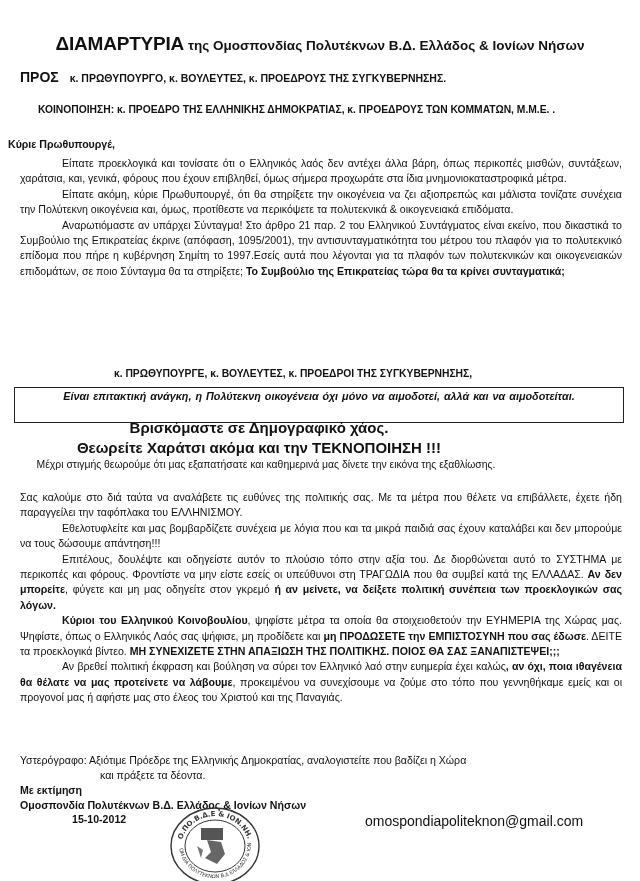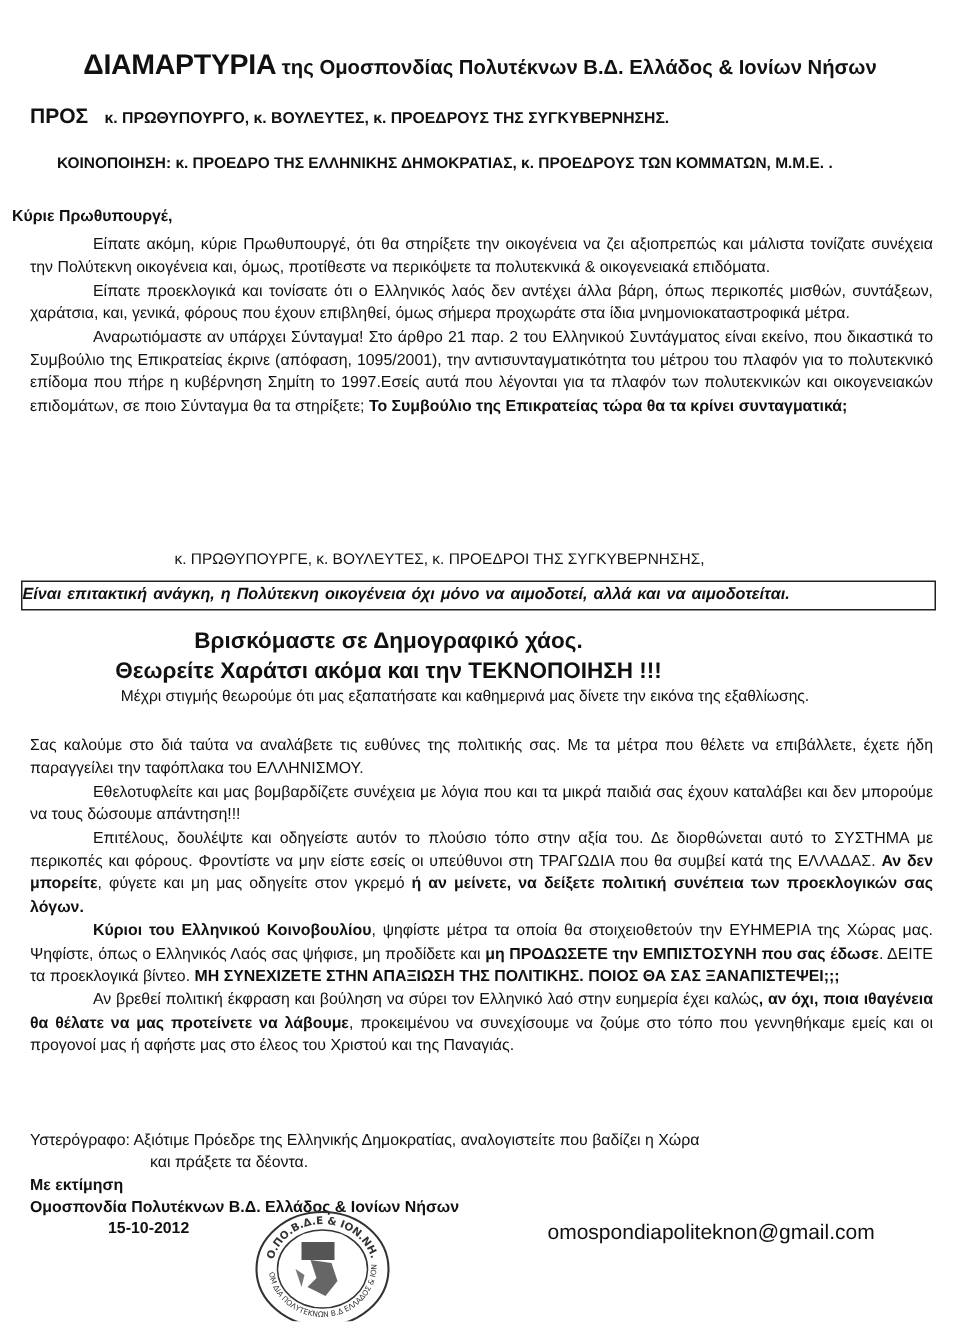--- a/index.html
+++ b/index.html
@@ -17,34 +17,34 @@
   .pros { left: 20px; top: 69px; font-size: 10.5px; font-weight: bold; white-space: nowrap; }
   .pros .lead { font-size: 14px; margin-right: 8px; }
   .koin { left: 20px; top: 104px; font-size: 10.3px; font-weight: bold; white-space: nowrap; padding-left: 18px; }
   .para-block { left: 20px; width: 602px; font-size: 10.6px; line-height: 15.4px; text-align: justify; }
   .para-block p { margin: 0; }
   .indent { text-indent: 42px; }
   .b { font-weight: bold; }
   .salut { left: 8px; top: 138px; font-size: 10.6px; font-weight: bold; }
   .address2 {
     left: 0; width: 586px; top: 368px; text-align: center;
-    font-size: 10.3px; font-weight: normal; white-space: nowrap;
+    font-size: 10.3px; font-weight: bold; white-space: nowrap;
   }
   .boxed {
-    left: 14px; top: 387px; width: 610px; height: 20px;
+    left: 14px; top: 387px; width: 610px; height: 36px;
     border: 1.5px solid #222; box-sizing: border-box;
-    text-align: left; font-size: 10.8px; font-style: italic; font-weight: bold;
+    text-align: center; font-size: 10.8px; font-style: italic; font-weight: bold;
     line-height: 17px; white-space: nowrap; word-spacing: 1px;
   }
   .demo1, .demo2 {
     left: 0; width: 518px; text-align: center; font-weight: bold; font-size: 15px; white-space: nowrap;
   }
   .demo1 { top: 419px; }
   .demo2 { top: 439px; }
-  .demo3 { left: 0; width: 532px; top: 459px; text-align: center; font-size: 10.4px; white-space: nowrap; padding-left: 44px; }
+  .demo3 { left: 0; width: 532px; top: 459px; text-align: center; font-size: 10.4px; white-space: nowrap; }
   .ps { left: 20px; top: 753px; font-size: 10.6px; white-space: nowrap; line-height: 15.4px; }
   .ps .cont { padding-left: 80px; display: block; }
   .closing { left: 20px; top: 783px; font-size: 10.6px; font-weight: bold; line-height: 15.4px; white-space: nowrap; }
   .date { left: 72px; top: 813px; font-size: 10.6px; font-weight: bold; }
   .email { left: 365px; top: 813px; font-size: 14px; }
   .stamp { left: 167px; top: 806px; width: 96px; height: 75px; }
 </style>
 </head>
 <body>
 
@@ -55,22 +55,22 @@
 <div class="abs pros">
   <span class="lead">ΠΡΟΣ</span>
   <span>κ. ΠΡΩΘΥΠΟΥΡΓΟ, κ. ΒΟΥΛΕΥΤΕΣ, κ. ΠΡΟΕΔΡΟΥΣ ΤΗΣ ΣΥΓΚΥΒΕΡΝΗΣΗΣ.</span>
 </div>
 
 <div class="abs koin">ΚΟΙΝΟΠΟΙΗΣΗ: κ. ΠΡΟΕΔΡΟ ΤΗΣ ΕΛΛΗΝΙΚΗΣ ΔΗΜΟΚΡΑΤΙΑΣ, κ. ΠΡΟΕΔΡΟΥΣ ΤΩΝ ΚΟΜΜΑΤΩΝ,  Μ.Μ.Ε. .</div>
 
 <div class="abs salut">Κύριε Πρωθυπουργέ,</div>
 
 <div class="abs para-block" style="top:156px;">
+  <p class="indent">Είπατε προεκλογικά και τονίσατε ότι ο Ελληνικός λαός δεν αντέχει άλλα βάρη, όπως περικοπές μισθών, συντάξεων, χαράτσια, και, γενικά, φόρους που έχουν επιβληθεί, όμως σήμερα προχωράτε στα ίδια μνημονιοκαταστροφικά μέτρα.</p>
   <p class="indent">Είπατε ακόμη, κύριε Πρωθυπουργέ, ότι θα στηρίξετε την οικογένεια να ζει αξιοπρεπώς και μάλιστα τονίζατε συνέχεια την Πολύτεκνη οικογένεια και, όμως, προτίθεστε να περικόψετε τα πολυτεκνικά &amp; οικογενειακά επιδόματα.</p>
-  <p class="indent">Είπατε προεκλογικά και τονίσατε ότι ο Ελληνικός λαός δεν αντέχει άλλα βάρη, όπως περικοπές μισθών, συντάξεων, χαράτσια, και, γενικά, φόρους που έχουν επιβληθεί, όμως σήμερα προχωράτε στα ίδια μνημονιοκαταστροφικά μέτρα.</p>
   <p class="indent">
     <span>Αναρωτιόμαστε αν υπάρχει Σύνταγμα! Στο άρθρο 21 παρ. 2 του Ελληνικού Συντάγματος είναι εκείνο, που δικαστικά το Συμβούλιο της Επικρατείας έκρινε (απόφαση, 1095/2001), την αντισυνταγματικότητα του μέτρου του πλαφόν για το πολυτεκνικό επίδομα που πήρε η κυβέρνηση Σημίτη το 1997.Εσείς αυτά που λέγονται για τα πλαφόν των πολυτεκνικών  και οικογενειακών επιδομάτων, σε ποιο Σύνταγμα  θα τα στηρίξετε; </span><span class="b">Το Συμβούλιο της Επικρατείας τώρα θα τα κρίνει συνταγματικά;</span>
   </p>
 </div>
 
 <div class="abs address2">κ. ΠΡΩΘΥΠΟΥΡΓΕ, κ. ΒΟΥΛΕΥΤΕΣ, κ. ΠΡΟΕΔΡΟΙ ΤΗΣ ΣΥΓΚΥΒΕΡΝΗΣΗΣ,</div>
 
 <div class="abs boxed">Είναι επιτακτική ανάγκη, η Πολύτεκνη οικογένεια όχι μόνο να αιμοδοτεί, αλλά και να αιμοδοτείται.</div>
 
 <div class="abs demo1">Βρισκόμαστε σε Δημογραφικό χάος.</div>

